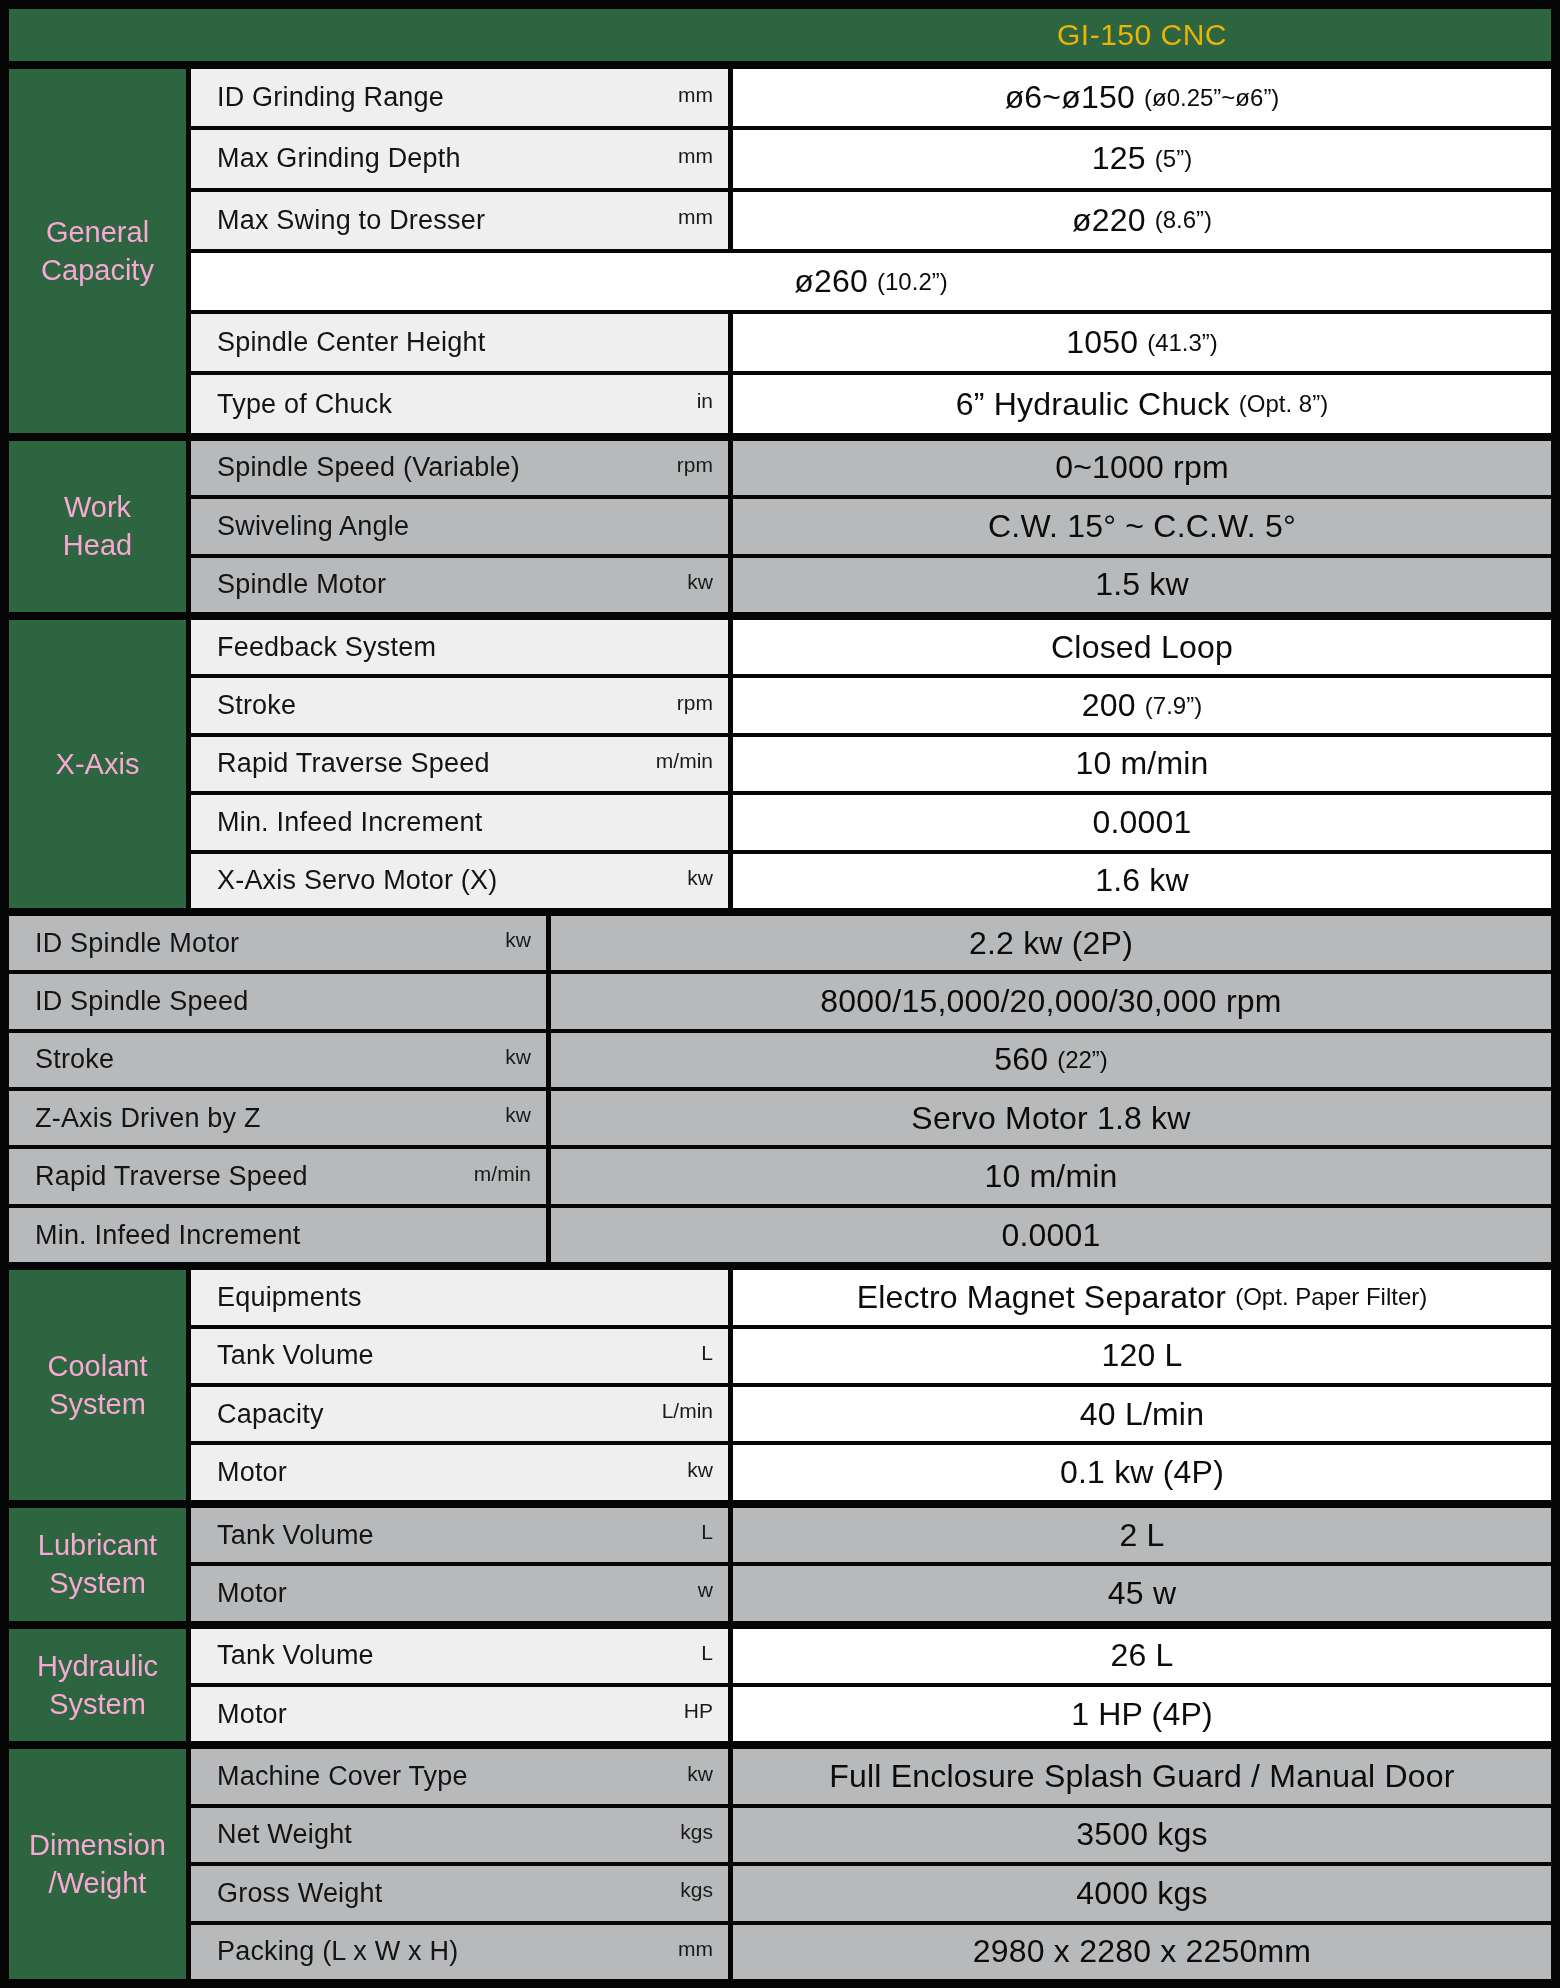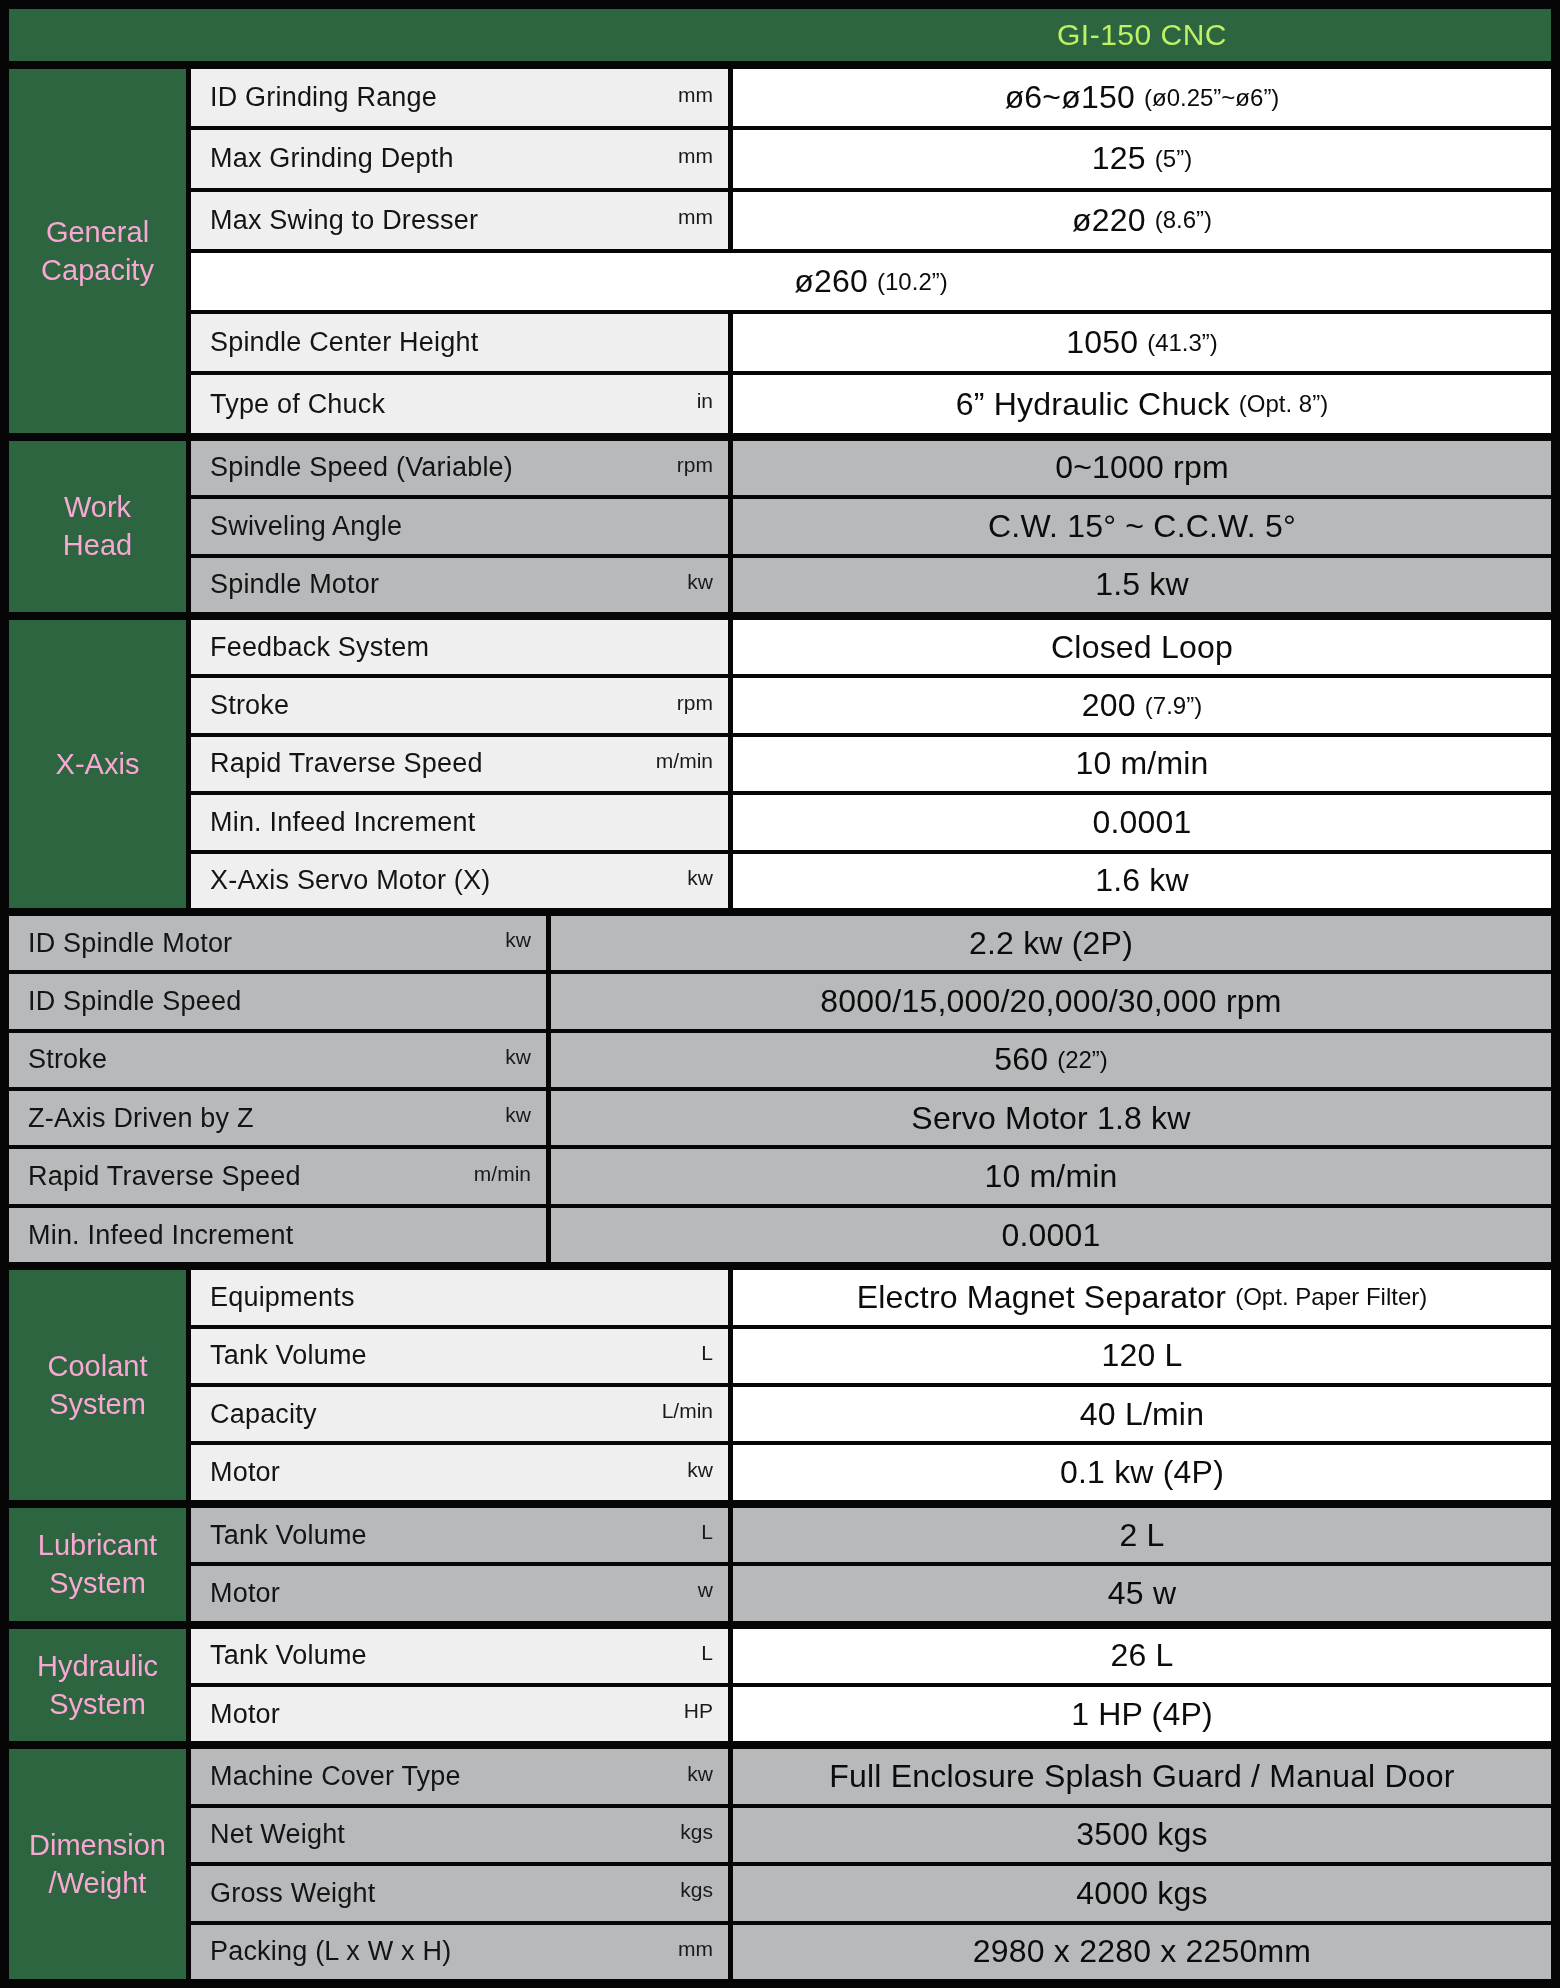--- a/index.html
+++ b/index.html
@@ -26,21 +26,21 @@
   }
   .table-header {
     flex: 0 0 52px;
     background: var(--green);
     display: flex; align-items: center;
   }
   .header-spacer { flex: 0 0 724px; }
   .header-title {
     flex: 1;
     text-align: center;
-    color: #bef264;
+    color: #eab308;
     font-size: 30px;
     letter-spacing: 0.5px;
   }
   .sections {
     flex: 1;
     display: flex; flex-direction: column; gap: 8px;
     min-height: 0;
   }
   .section { display: flex; gap: 5px; min-height: 0; }
   .gcell {
@@ -53,21 +53,21 @@
     white-space: pre-line;
     padding: 0 4px;
     box-sizing: border-box;
   }
   .rows { flex: 1; display: flex; flex-direction: column; gap: 4px; min-width: 0; }
   .row { flex: 1; display: flex; gap: 5px; min-height: 0; }
   .lcell {
     flex: 0 0 537px;
     box-sizing: border-box;
     display: flex; align-items: center; justify-content: space-between;
-    padding: 0 15px 0 19px;
+    padding: 0 15px 0 26px;
     color: var(--ink);
   }
   .lab { font-size: 27px; letter-spacing: 0.2px; }
   .unit { font-size: 21px; color: #1a1a1a; margin-top: -6px; }
   .vcell {
     flex: 1;
     display: flex; align-items: center; justify-content: center;
     gap: 9px;
     color: #0c0c0c;
   }

